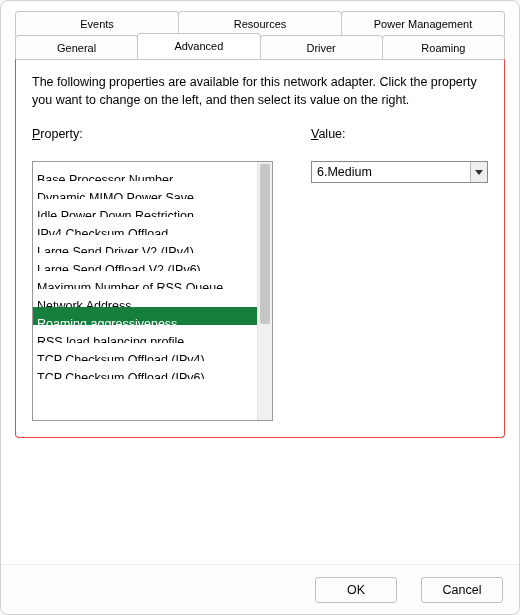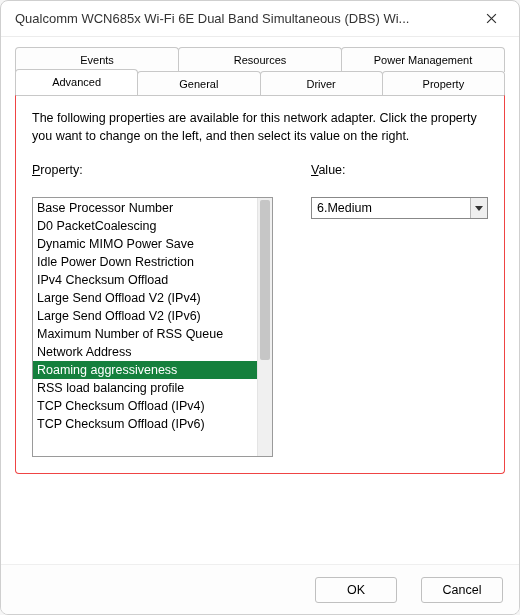--- a/index.html
+++ b/index.html
@@ -120,21 +120,21 @@
     height: 260px;
     background: #fff;
     display: flex;
   }
   .listbox {
     flex: 1;
     overflow: hidden;
     padding: 1px 0;
   }
   .listbox .item {
-    padding: 0 4px;
+    padding: 8px 4px;
     height: 18px;
     line-height: 18px;
     font-size: 12.5px;
     white-space: nowrap;
     overflow: hidden;
     cursor: default;
     user-select: none;
   }
   .listbox .item.selected {
     background: #15803d;
@@ -198,59 +198,50 @@
     padding: 0 12px;
     cursor: default;
     user-select: none;
   }
 </style>
 </head>
 <body>
 
 <div class="window">
 
-  <div class="titlebar">
-    <div class="title">Qualcomm WCN685x Wi-Fi 6E Dual Band Simultaneous (DBS) Wi...</div>
-    <div class="close">
-      <svg viewBox="0 0 10 10">
-        <path d="M1 1 L9 9 M9 1 L1 9" stroke="#333" stroke-width="1.1" fill="none"></path>
-      </svg>
-    </div>
-  </div>
 
   <div class="body">
 
     <div class="tabs">
       <div class="tabrow row1">
         <div class="tab">Events</div>
         <div class="tab">Resources</div>
         <div class="tab">Power Management</div>
       </div>
       <div class="tabrow row2">
+        <div class="tab">General</div>
         <div class="tab active">Advanced</div>
-        <div class="tab">General</div>
         <div class="tab">Driver</div>
-        <div class="tab">Property</div>
+        <div class="tab">Roaming</div>
       </div>
 
       <div class="tabpanel">
 
         <div class="desc">The following properties are available for this network adapter. Click the property you want to change on the left, and then select its value on the right.</div>
 
         <div class="columns">
           <div class="col-left">
             <span class="lbl u">Property:</span>
             <div class="listbox-wrap">
               <div class="listbox" id="property-list">
                   <div class="item">Base Processor Number</div>
-                  <div class="item">D0 PacketCoalescing</div>
                   <div class="item">Dynamic MIMO Power Save</div>
                   <div class="item">Idle Power Down Restriction</div>
                   <div class="item">IPv4 Checksum Offload</div>
-                  <div class="item">Large Send Offload V2 (IPv4)</div>
+                  <div class="item">Large Send Driver V2 (IPv4)</div>
                   <div class="item">Large Send Offload V2 (IPv6)</div>
                   <div class="item">Maximum Number of RSS Queue</div>
                   <div class="item">Network Address</div>
                   <div class="item selected">Roaming aggressiveness</div>
                   <div class="item">RSS load balancing profile</div>
                   <div class="item">TCP Checksum Offload (IPv4)</div>
                   <div class="item">TCP Checksum Offload (IPv6)</div>
                 </div>
               <div class="scrollbar">
                 <div class="thumb"></div>

